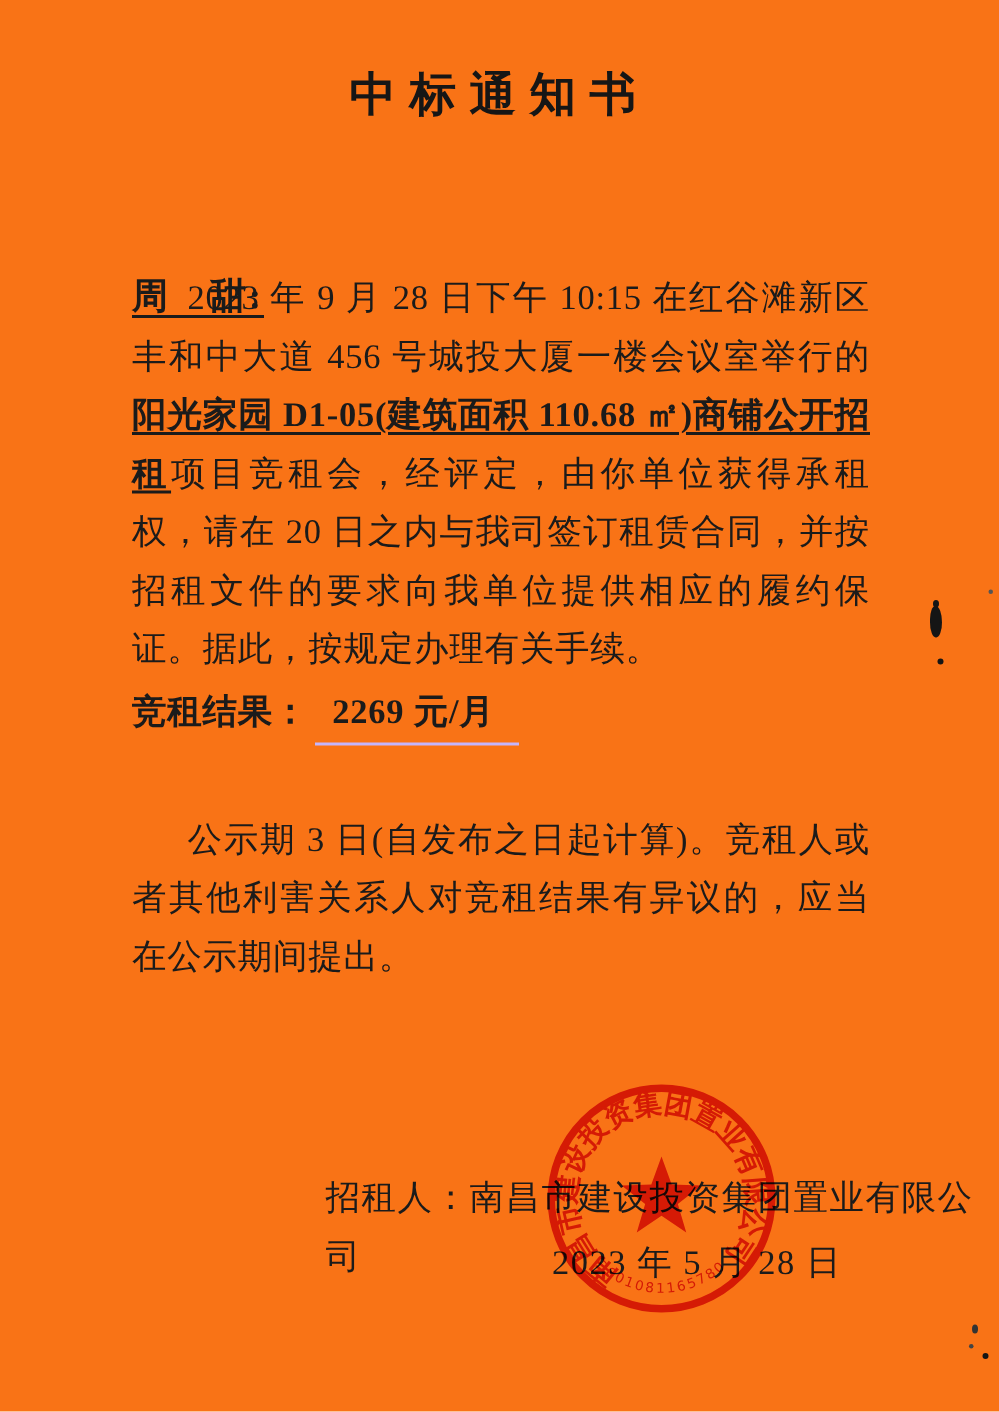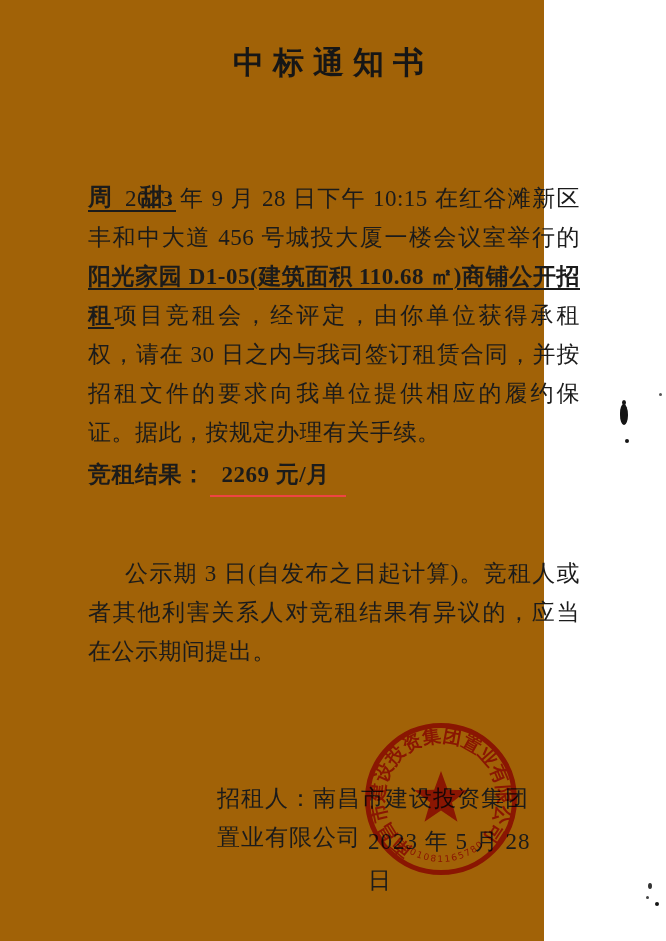--- a/index.html
+++ b/index.html
@@ -2,21 +2,21 @@
 <html><head>
 <meta charset="utf-8">
 <style>
   html,body{margin:0;padding:0;}
   body{
     width:666px;height:941px;overflow:hidden;
     background:#ffffff;
     font-family:"Liberation Serif","DejaVu Serif",serif;
     color:#1b1b1b;
   }
-  .page{position:relative;width:544px;height:941px;background:#a16207;}
+  .page{position:relative;width:666px;height:941px;background:#f97316;}
 
   .doc-title{
     position:absolute;top:42px;left:0;width:666px;
     text-align:center;font-size:31px;font-weight:600;
     letter-spacing:9px;color:#161616;
   }
   .recipient{
     position:absolute;top:141px;left:88px;
     font-size:24px;font-weight:700;
     text-decoration:underline;
@@ -25,36 +25,36 @@
     letter-spacing:2px;
     margin-top:40px;
   }
   .body-para{
     position:absolute;left:88px;width:492px;
     font-size:23px;line-height:39px;
     text-align:justify;text-justify:inter-ideograph;
     letter-spacing:0.5px;
   }
   .para-main{top:179px;text-indent:37px;}
-  .para-notice{top:540px;text-indent:37px;margin-top:14px;}
+  .para-notice{top:540px;text-indent:37px;}
   .seg-em{
     font-weight:700;
     text-decoration:underline;
     text-underline-offset:4px;
     text-decoration-thickness:1.5px;
   }
   .result-line{
     position:absolute;top:455px;left:88px;
     font-size:23px;line-height:39px;letter-spacing:0.5px;
   }
   .result-label{font-weight:700;text-align:center;}
   .result-value{
     display:inline-block;
     font-weight:700;
-    border-bottom:2px solid #ef4444;
+    border-bottom:2px solid #c4b5fd;
     padding:0 16px 1px 12px;
     margin-left:4px;
   }
   .contact-block{
     position:absolute;top:616px;left:125px;
     font-size:23px;line-height:40px;letter-spacing:0.5px;
   }
   .sig-line{
     position:absolute;top:779px;left:217px;
     font-size:23px;line-height:39px;letter-spacing:1px;z-index:1;
@@ -78,21 +78,21 @@
 </style>
 </head>
 <body>
 
 <div class="page">
 
   <div class="doc-title">中标通知书</div>
 
   <div class="recipient">周　甜:</div>
 
-  <div class="body-para para-main"><span>2023 年 9 月 28 日下午 10:15 在红谷滩新区丰和中大道 456 号城投大厦一楼会议室举行的</span><span class="seg-em">阳光家园 D1-05(建筑面积 110.68 ㎡)商铺公开招租</span><span>项目竞租会，经评定，由你单位获得承租权，请在 30 日之内与我司签订租赁合同，并按招租文件的要求向我单位提供相应的履约保证。据此，按规定办理有关手续。</span></div>
+  <div class="body-para para-main"><span>2023 年 9 月 28 日下午 10:15 在红谷滩新区丰和中大道 456 号城投大厦一楼会议室举行的</span><span class="seg-em">阳光家园 D1-05(建筑面积 110.68 ㎡)商铺公开招租</span><span>项目竞租会，经评定，由你单位获得承租权，请在 20 日之内与我司签订租赁合同，并按招租文件的要求向我单位提供相应的履约保证。据此，按规定办理有关手续。</span></div>
 
   <div class="result-line"><span class="result-label">竞租结果：</span><span class="result-value">2269 元/月</span></div>
 
   <div class="body-para para-notice">公示期 3 日(自发布之日起计算)。竞租人或者其他利害关系人对竞租结果有异议的，应当在公示期间提出。</div>
 
 
   <div class="sig-line"><span>招租人：</span><span>南昌市建设投资集团置业有限公司</span></div>
 
   <div class="sig-date">2023 年 5 月 28 日</div>
 

